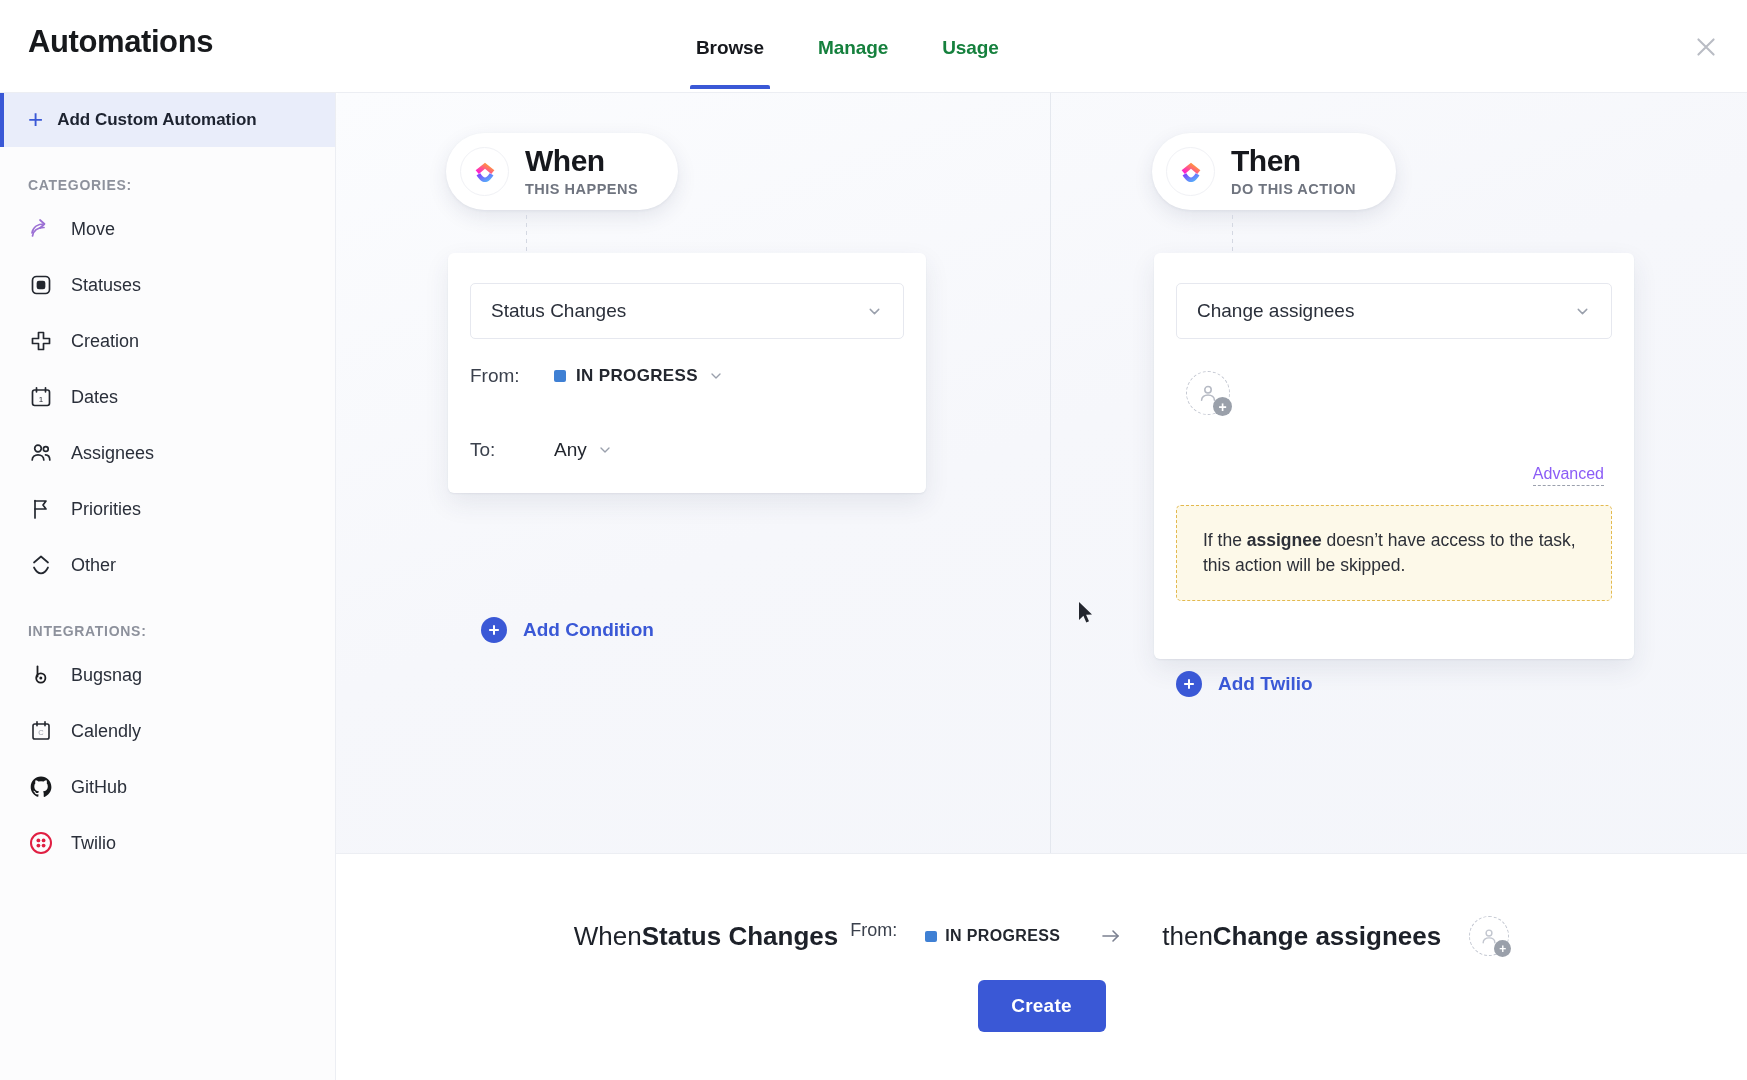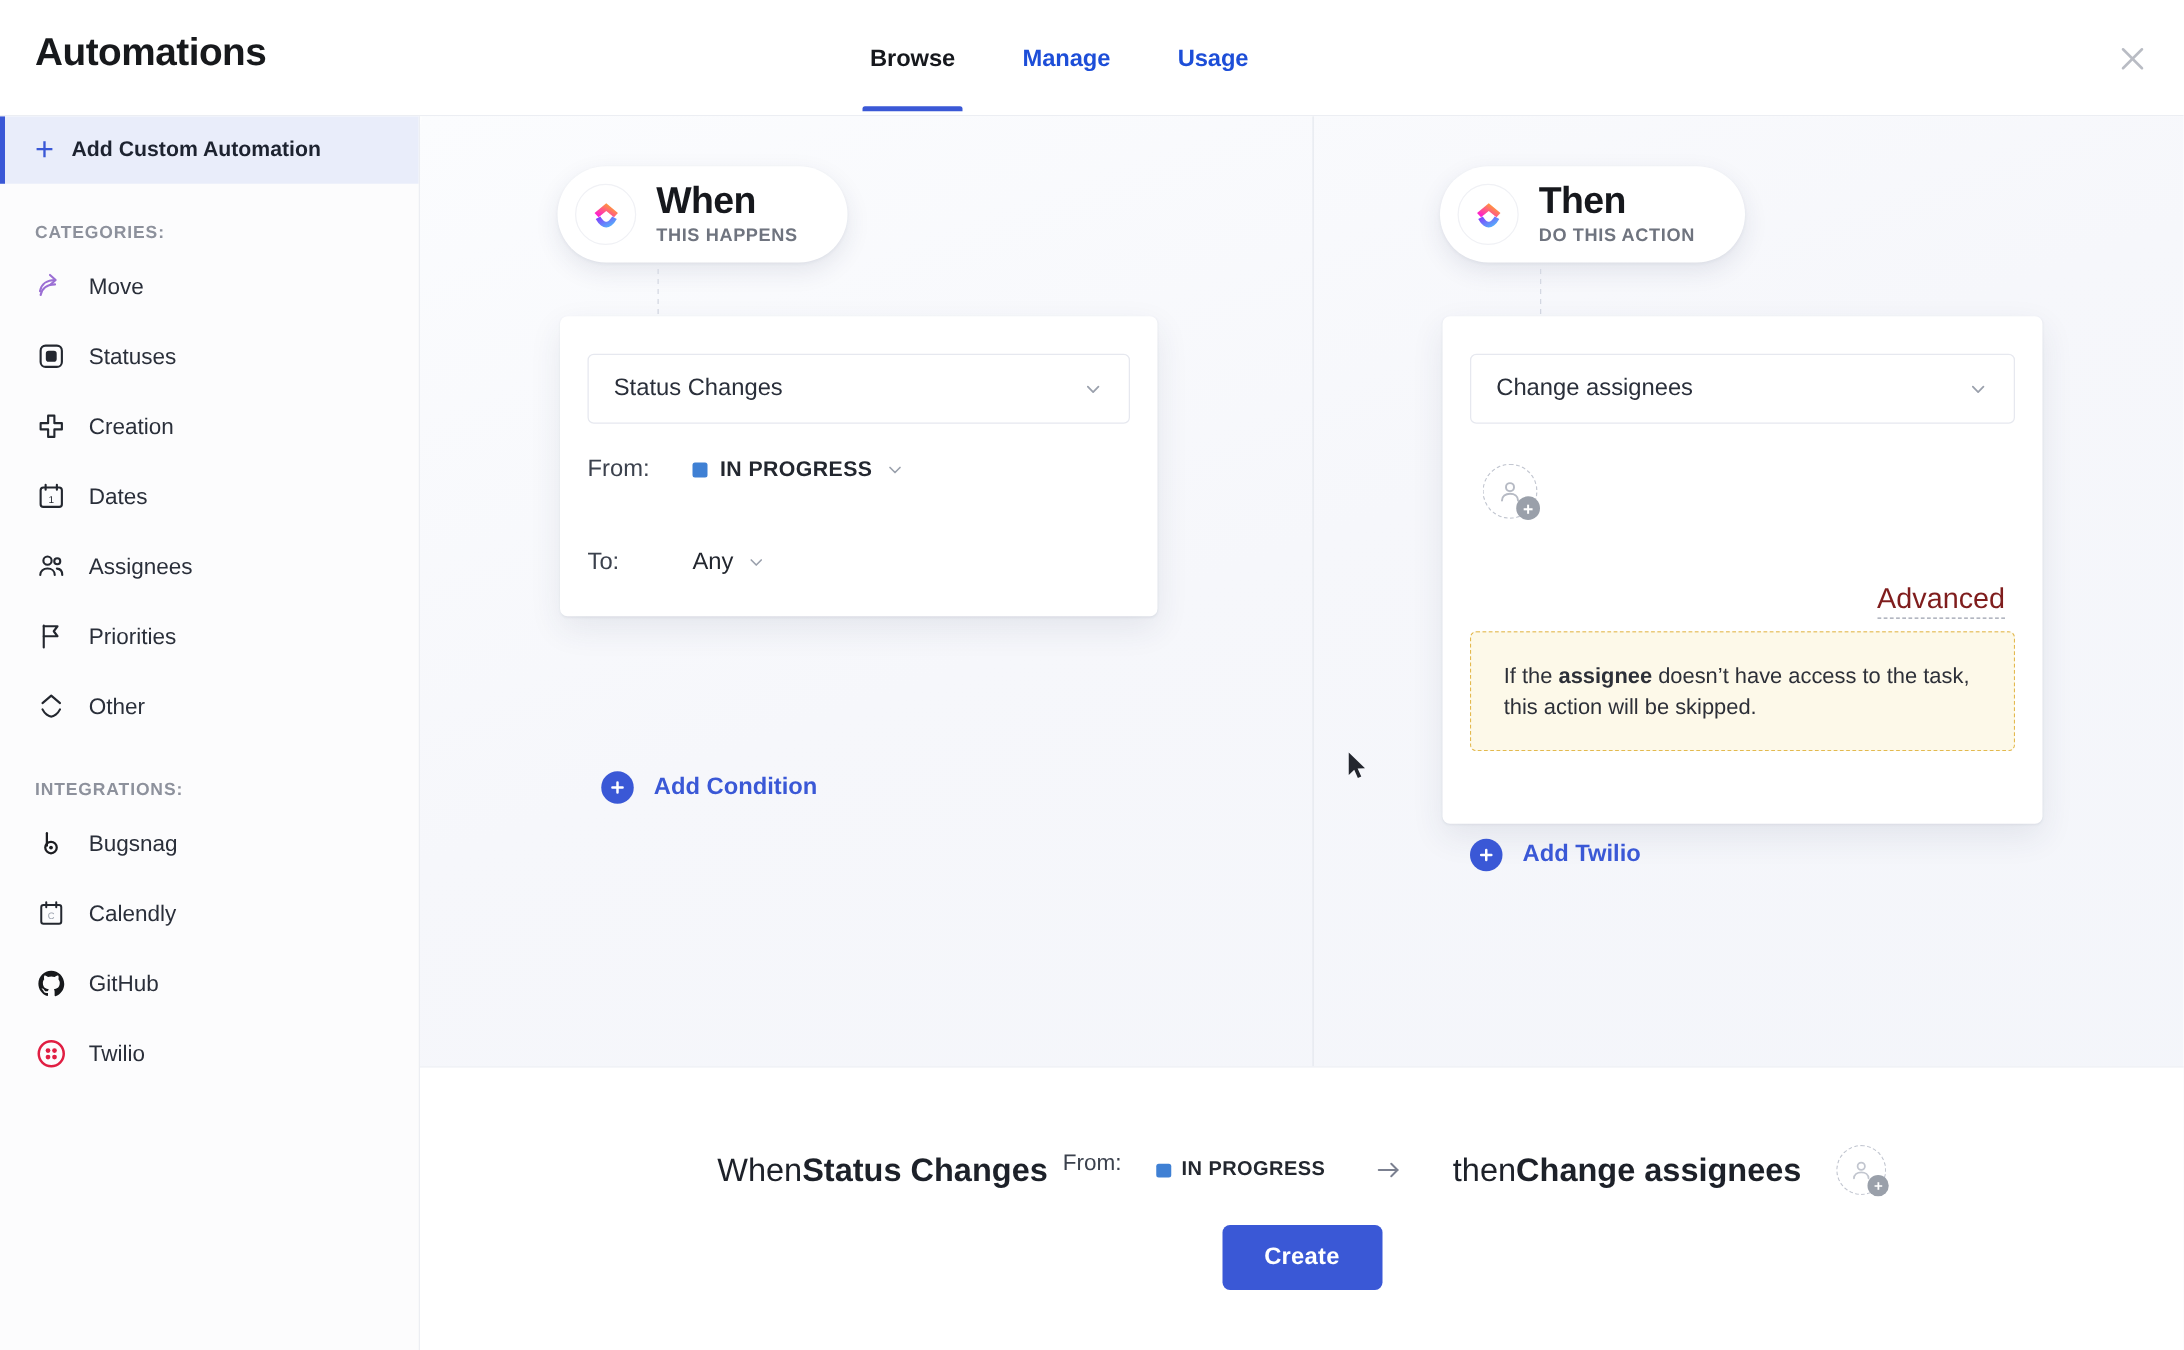--- a/index.html
+++ b/index.html
@@ -39,21 +39,21 @@
     top: 0;
     height: 93px;
     display: flex;
     align-items: center;
     gap: 42px;
   }
   .tab {
     position: relative;
     font-size: 19px;
     font-weight: 700;
-    color: #1d4ed8;
+    color: #15803d;
     padding: 32px 6px 30px 6px;
     cursor: pointer;
     letter-spacing: -0.1px;
   }
   .tab.active { color: #16181d; }
   .tab.active:after {
     content: "";
     position: absolute;
     left: 0; right: 0; bottom: 0;
     height: 4px;
@@ -251,22 +251,22 @@
     right: -3px; bottom: -2px;
     width: 19px; height: 19px;
     border-radius: 50%;
     background: #9aa0aa;
     display: flex; align-items: center; justify-content: center;
     color: #fff; font-size: 14px; line-height: 1; font-weight: 700;
   }
 
   .advanced-link {
     position: absolute;
-    font-size: 23px;
-    color: #7f1d1d;
+    font-size: 16px;
+    color: #8b5cf6;
     border-bottom: 1.5px dashed #9ba0ad;
     padding-bottom: 2px;
     cursor: pointer;
   }
 
   .warn-box {
     position: absolute;
     background: #fdf9e9;
     border: 1.6px dashed #e3b94f;
     border-radius: 5px;

